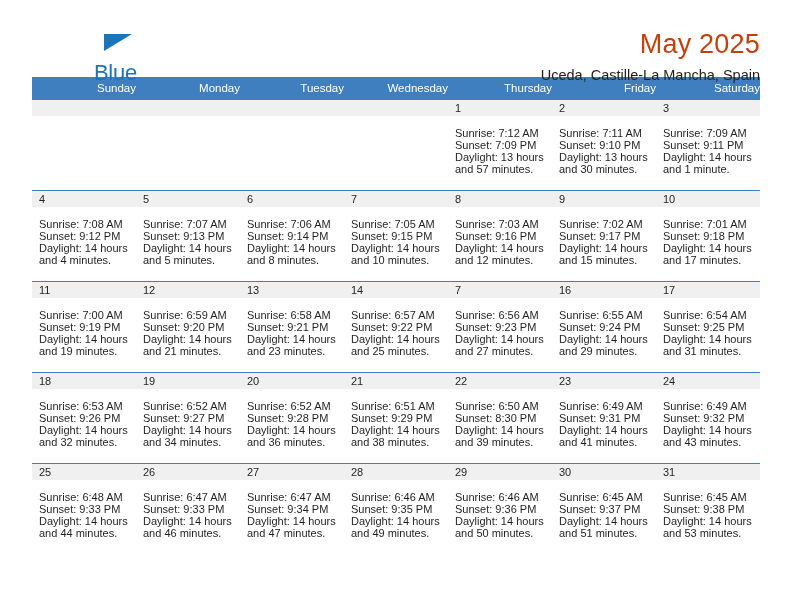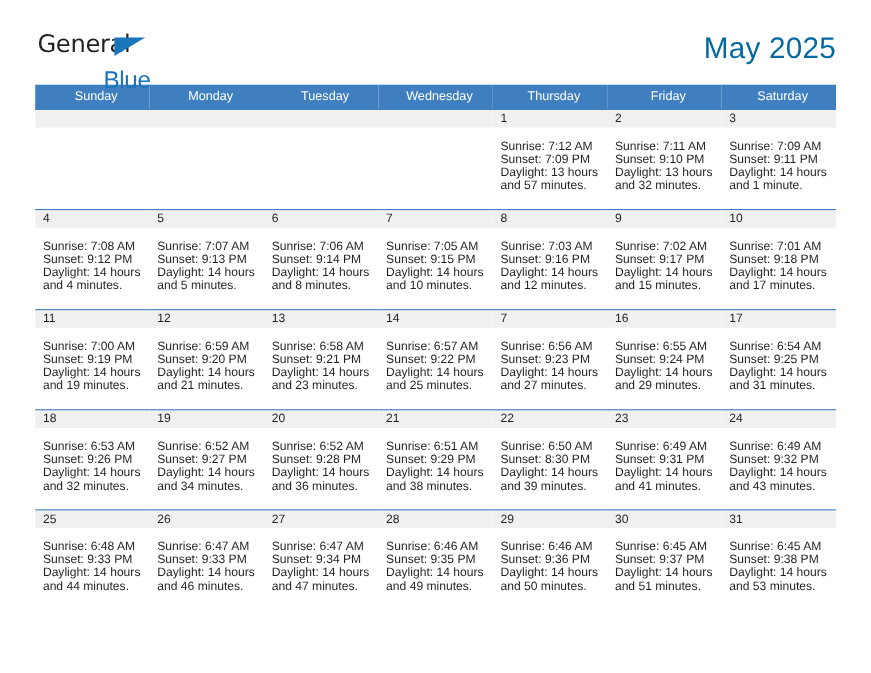--- a/index.html
+++ b/index.html
@@ -66,21 +66,21 @@
     font-family: Liberation Sans, sans-serif;
   }
   .titles {
     text-align: right;
     flex: 1 1 auto;
     padding-top: 0px;
   }
   .month-title {
     font-size: 27px;
     line-height: 32px;
-    color: #0369a1;
+    color: #c2410c;
     font-weight: normal;
     letter-spacing: 0.2px;
   }
   .location {
     font-size: 14.5px;
     line-height: 22px;
     color: #231f20;
     margin-top: 4px;
   }
 
@@ -89,21 +89,21 @@
     width: 728px;
     border-collapse: collapse;
     table-layout: fixed;
     margin-top: 5px;
   }
   .cal th {
     background: #3f7fbf;
     color: #ffffff;
     font-size: 11.5px;
     font-weight: normal;
-    text-align: center;
+    text-align: right;
     padding: 5px 0 5px 7px;
     height: 20px;
     box-sizing: border-box;
     border: none;
   }
   .cal td {
     vertical-align: top;
     width: 104px;
     height: 90px;
     padding: 0;
@@ -141,27 +141,27 @@
   }
 </style>
 </head>
 <body>
 
 <div class="page">
 
   <div class="top">
 
     <div class="logo">
-      <span class="logo-general">General</span>
       <span class="logo-tri"></span>
       <span class="logo-blue">Blue</span>
     </div>
 
     <div class="titles">
       <div class="month-title">May 2025</div>
+      <div class="location">Uceda, Castille-La Mancha, Spain</div>
     </div>
 
   </div>
 
   <table class="cal">
     <thead>
       <tr>
         <th>Sunday</th>
         <th>Monday</th>
         <th>Tuesday</th>
@@ -202,21 +202,21 @@
                 <div class="daylight">Daylight: 13 hours and 57 minutes.</div>
               </div>
             </div>
           </td>
           <td>
             <div class="cell">
               <div class="daynum-band">2</div>
               <div class="cell-body">
                 <div>Sunrise: 7:11 AM</div>
                 <div>Sunset: 9:10 PM</div>
-                <div class="daylight">Daylight: 13 hours and 32 minutes.</div>
+                <div class="daylight">Daylight: 13 hours and 30 minutes.</div>
               </div>
             </div>
           </td>
           <td>
             <div class="cell">
               <div class="daynum-band">3</div>
               <div class="cell-body">
                 <div>Sunrise: 7:09 AM</div>
                 <div>Sunset: 9:11 PM</div>
                 <div class="daylight">Daylight: 14 hours and 1 minute.</div>

